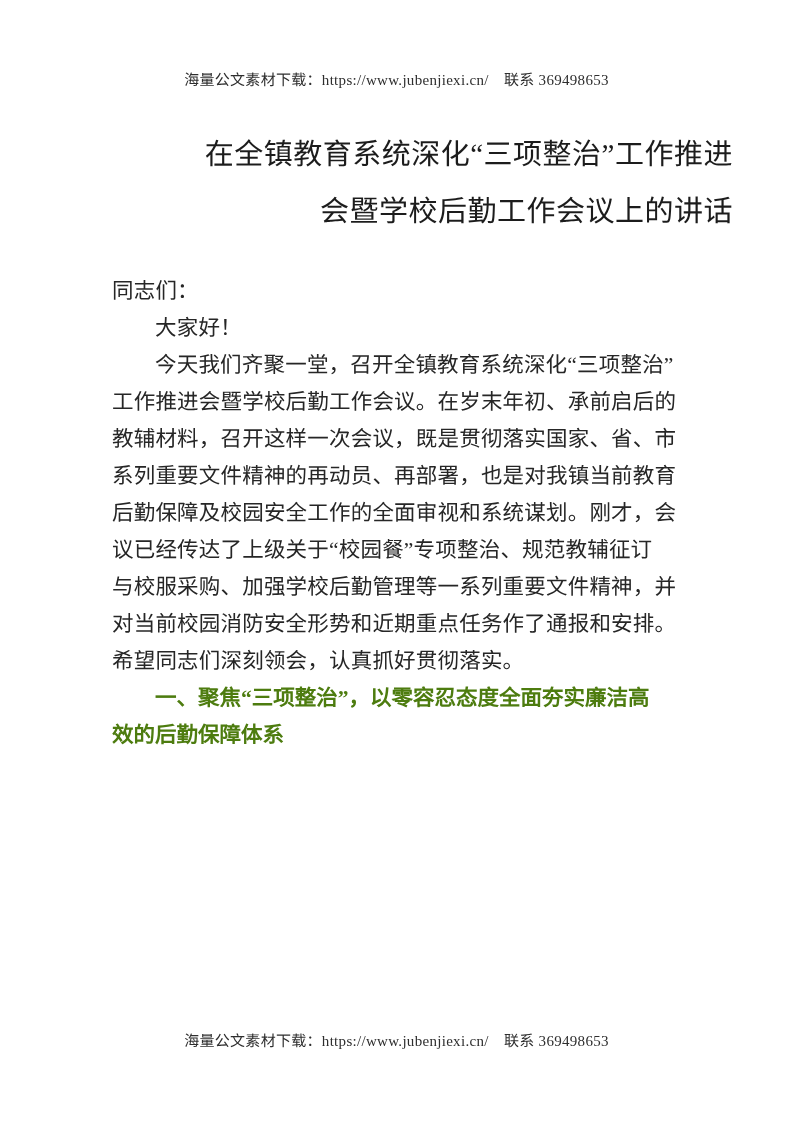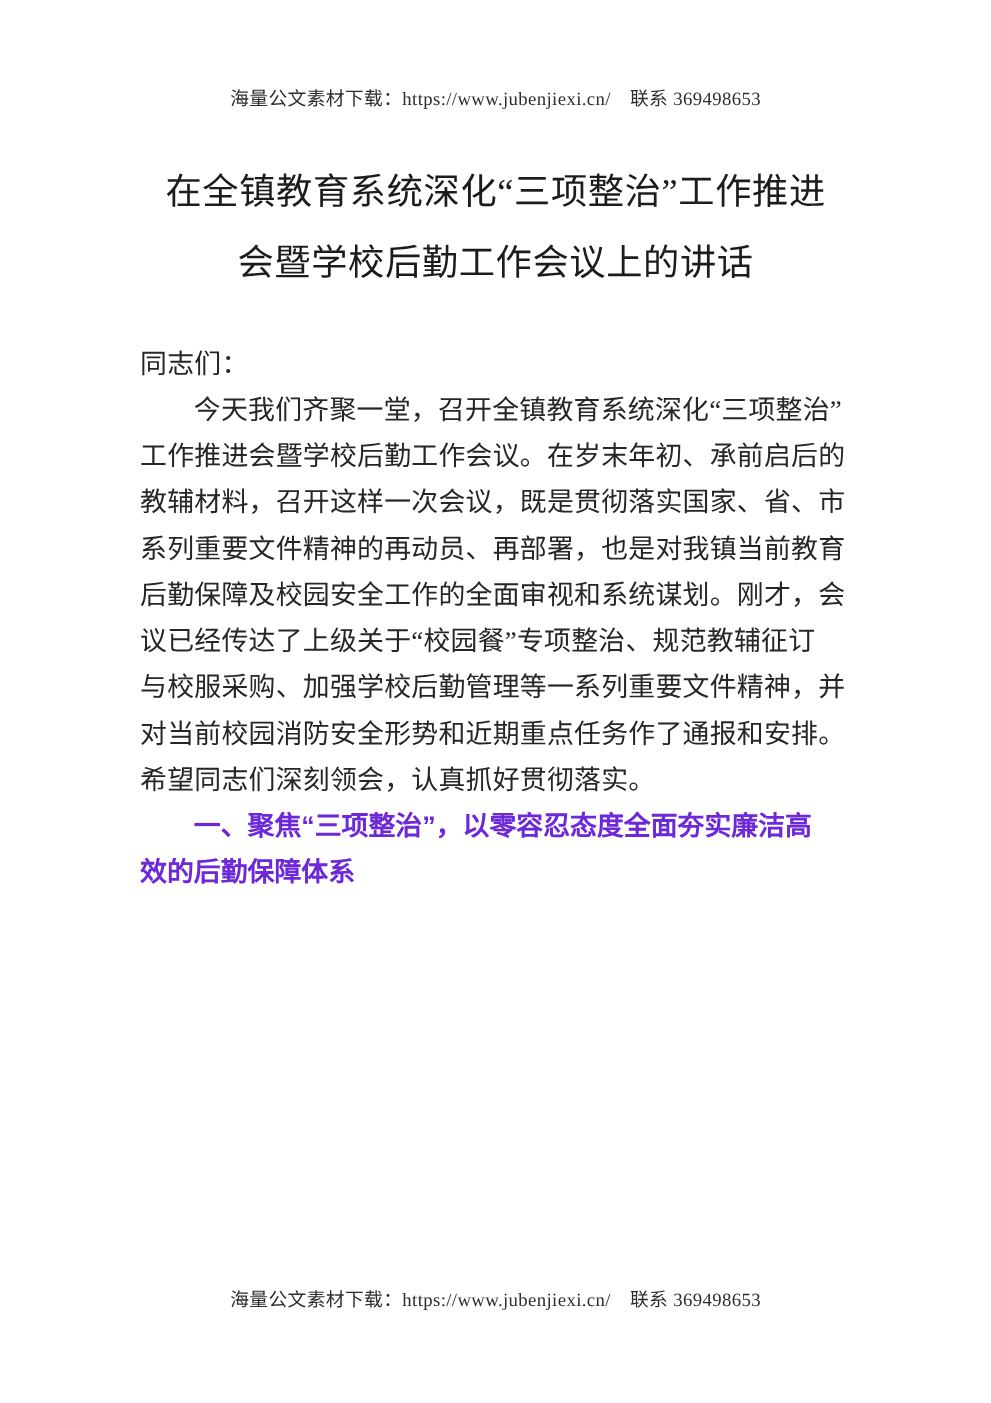--- a/index.html
+++ b/index.html
@@ -19,21 +19,21 @@
   .page-header {
     padding-top: 70px;
     text-align: center;
     font-size: 15px;
     line-height: 20px;
     color: #2e2e2e;
     letter-spacing: 0.3px;
   }
   .doc-title {
     margin: 36px 60px 0 60px;
-    text-align: center;
+    text-align: right;
     font-size: 29px;
     line-height: 57px;
     letter-spacing: 0.5px;
     color: #1c1c1c;
     white-space: pre-line;
     font-weight: 400;
   }
   .doc-body {
     margin-top: 33px;
     padding: 0 69px 0 112px;
@@ -44,23 +44,23 @@
   }
   .para {
     margin: 0;
     white-space: pre-line;
     text-indent: 2em;
   }
   .para.no-indent {
     text-indent: 0;
   }
   .para.heading {
-    font-family: Liberation Sans, sans-serif;
+    font-family: Liberation Serif, serif;
     font-weight: 700;
-    color: #6d28d9;
+    color: #4d7c0f;
     letter-spacing: 0;
   }
   .page-footer {
     position: absolute;
     left: 0;
     right: 0;
     top: 1030px;
     text-align: center;
     font-size: 15px;
     line-height: 22px;
@@ -75,20 +75,21 @@
 
   <div class="page-header">海量公文素材下载：https://www.jubenjiexi.cn/　联系 369498653</div>
 
   <h1 class="doc-title">在全镇教育系统深化“三项整治”工作推进
 会暨学校后勤工作会议上的讲话</h1>
 
   <div class="doc-body">
 
     <p class="para no-indent">同志们：</p>
 
+    <p class="para">大家好！</p>
 
     <p class="para">今天我们齐聚一堂，召开全镇教育系统深化“三项整治”
 工作推进会暨学校后勤工作会议。在岁末年初、承前启后的
 教辅材料，召开这样一次会议，既是贯彻落实国家、省、市
 系列重要文件精神的再动员、再部署，也是对我镇当前教育
 后勤保障及校园安全工作的全面审视和系统谋划。刚才，会
 议已经传达了上级关于“校园餐”专项整治、规范教辅征订
 与校服采购、加强学校后勤管理等一系列重要文件精神，并
 对当前校园消防安全形势和近期重点任务作了通报和安排。
 希望同志们深刻领会，认真抓好贯彻落实。</p>

